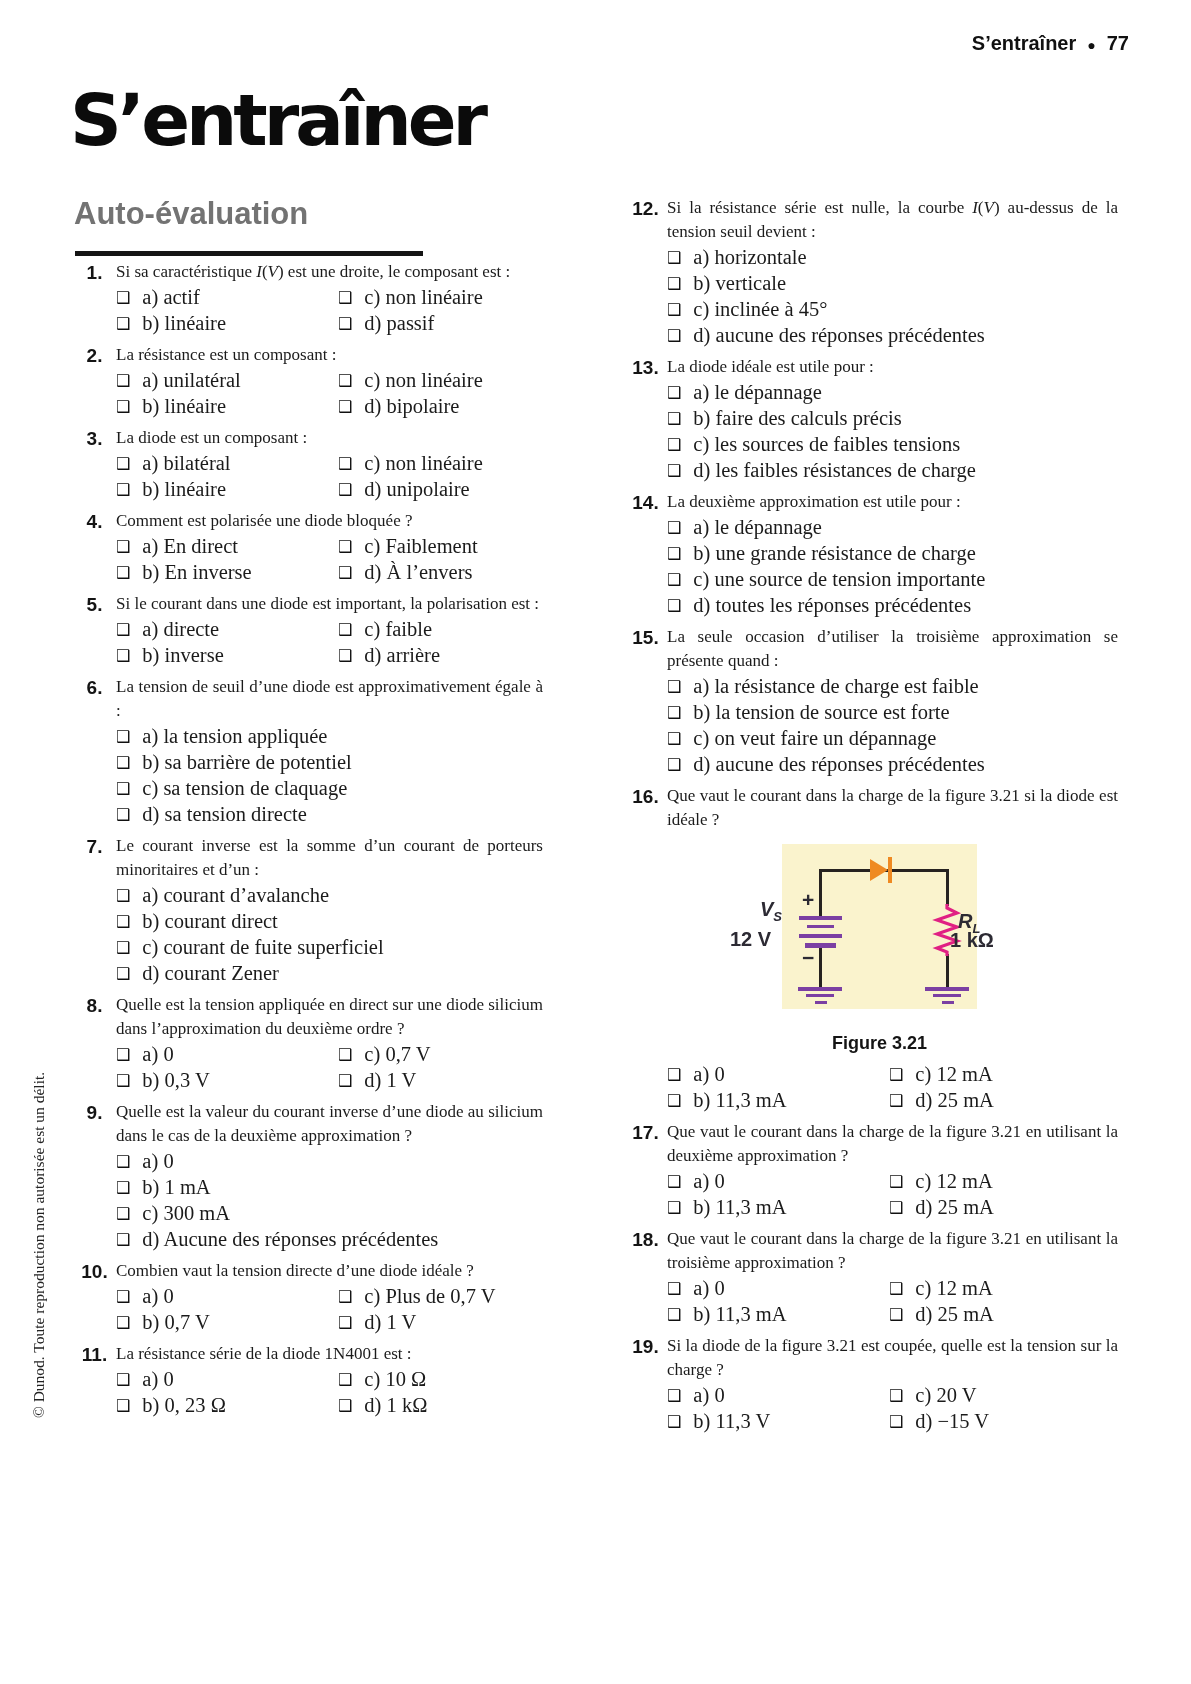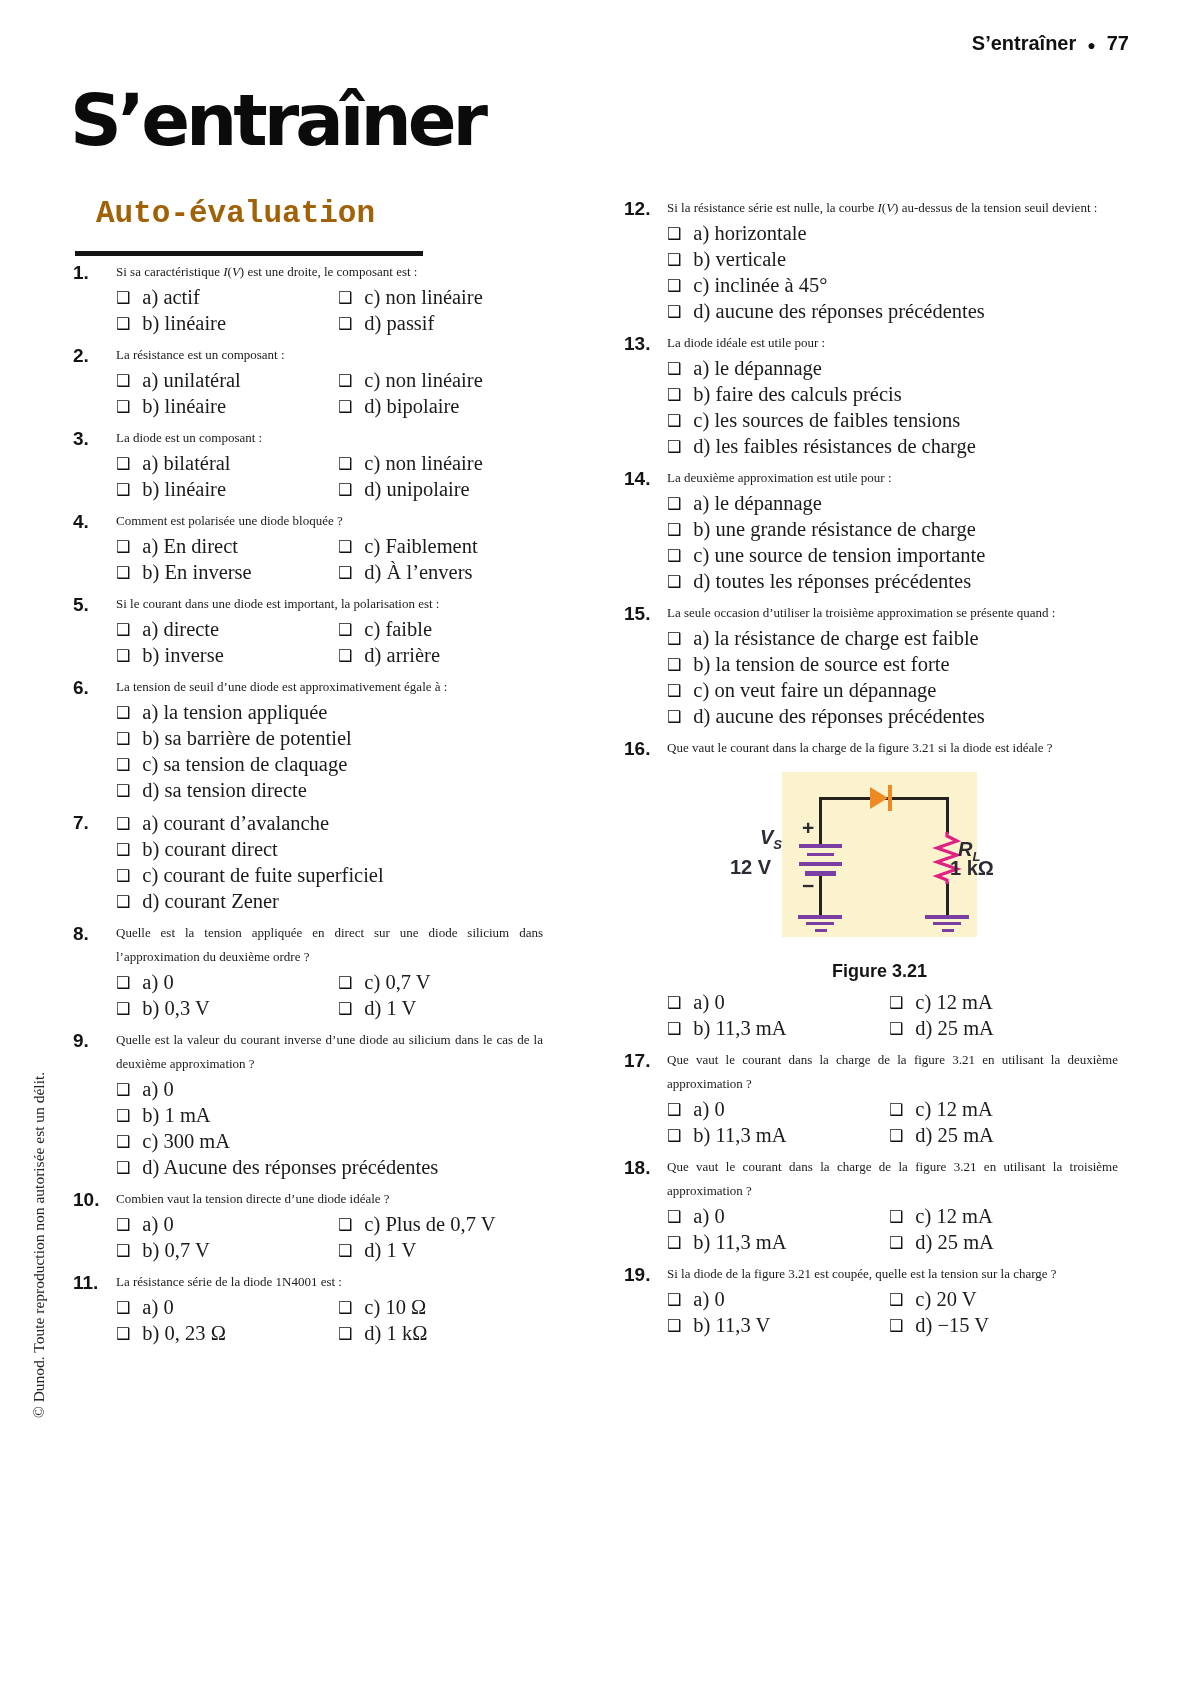--- a/index.html
+++ b/index.html
@@ -14,42 +14,43 @@
     display:flex;align-items:center;gap:11px;
   }
   .running-head .bullet{font-size:14px;transform:translateY(1px);}
   .page-title{
     position:absolute;left:70px;top:78px;
     font-family:"DejaVu Sans", sans-serif;font-weight:bold;
     font-size:72px;letter-spacing:-4px;color:#0b0b0b;
   }
   .section-heading{
     position:absolute;left:74px;top:196px;
-    font-family:Liberation Mono, monospace;font-weight:bold;font-size:31px;color:#a16207;margin-left:22px;
+    font-family:Liberation Sans, sans-serif;font-weight:bold;font-size:31px;color:#737373;
   }
   .section-rule{
     position:absolute;left:75px;top:251px;width:348px;height:5px;background:#141414;
   }
   
   .copyright-vertical{
     position:absolute;left:30px;top:1418px;transform-origin:0 0;transform:rotate(-90deg);
     font-family:"Liberation Serif", serif;font-size:15.5px;color:#222;white-space:nowrap;
   }
   
   .col{position:absolute;}
   .col-left{left:73px;top:260px;width:470px;}
   .col-right{left:624px;top:196px;width:494px;}
   .question{display:flex;margin-bottom:6px;}
   .qnum{
     width:43px;flex-shrink:0;
     font-family:"Liberation Sans", sans-serif;font-weight:bold;font-size:19px;color:#141414;
     padding-top:2px;
+    text-align:center;
   }
   .qbody{flex:1;min-width:0;}
-  .qtext{font-size:13px;line-height:24px;text-align:justify;}
+  .qtext{font-size:17px;line-height:24px;text-align:justify;}
   .answers{margin-top:1px;}
   .answers.grid{display:grid;grid-template-columns:222px 1fr;grid-template-rows:repeat(2,auto);grid-auto-flow:column;}
   .answer{display:flex;align-items:baseline;font-size:20.5px;line-height:24px;}
   .checkbox{
     font-family:"DejaVu Sans", sans-serif;font-size:16px;margin-right:12px;color:#111;
     flex-shrink:0;transform:translateY(-1px);
   }
   
   .figure-wrap{margin-top:12px;margin-bottom:8px;}
   .circuit-box{
@@ -253,20 +254,21 @@
           <div class="answer">
             <span class="checkbox">❑</span>
             <span class="answer-label">d) sa tension directe</span>
           </div>
         </div>
       </div>
     </div>
     <div class="question">
       <div class="qnum">7.</div>
       <div class="qbody">
+        <div class="qtext">Le courant inverse est la somme d’un courant de porteurs minoritaires et d’un :</div>
         <div class="answers stack">
           <div class="answer">
             <span class="checkbox">❑</span>
             <span class="answer-label">a) courant d’avalanche</span>
           </div>
           <div class="answer">
             <span class="checkbox">❑</span>
             <span class="answer-label">b) courant direct</span>
           </div>
           <div class="answer">

